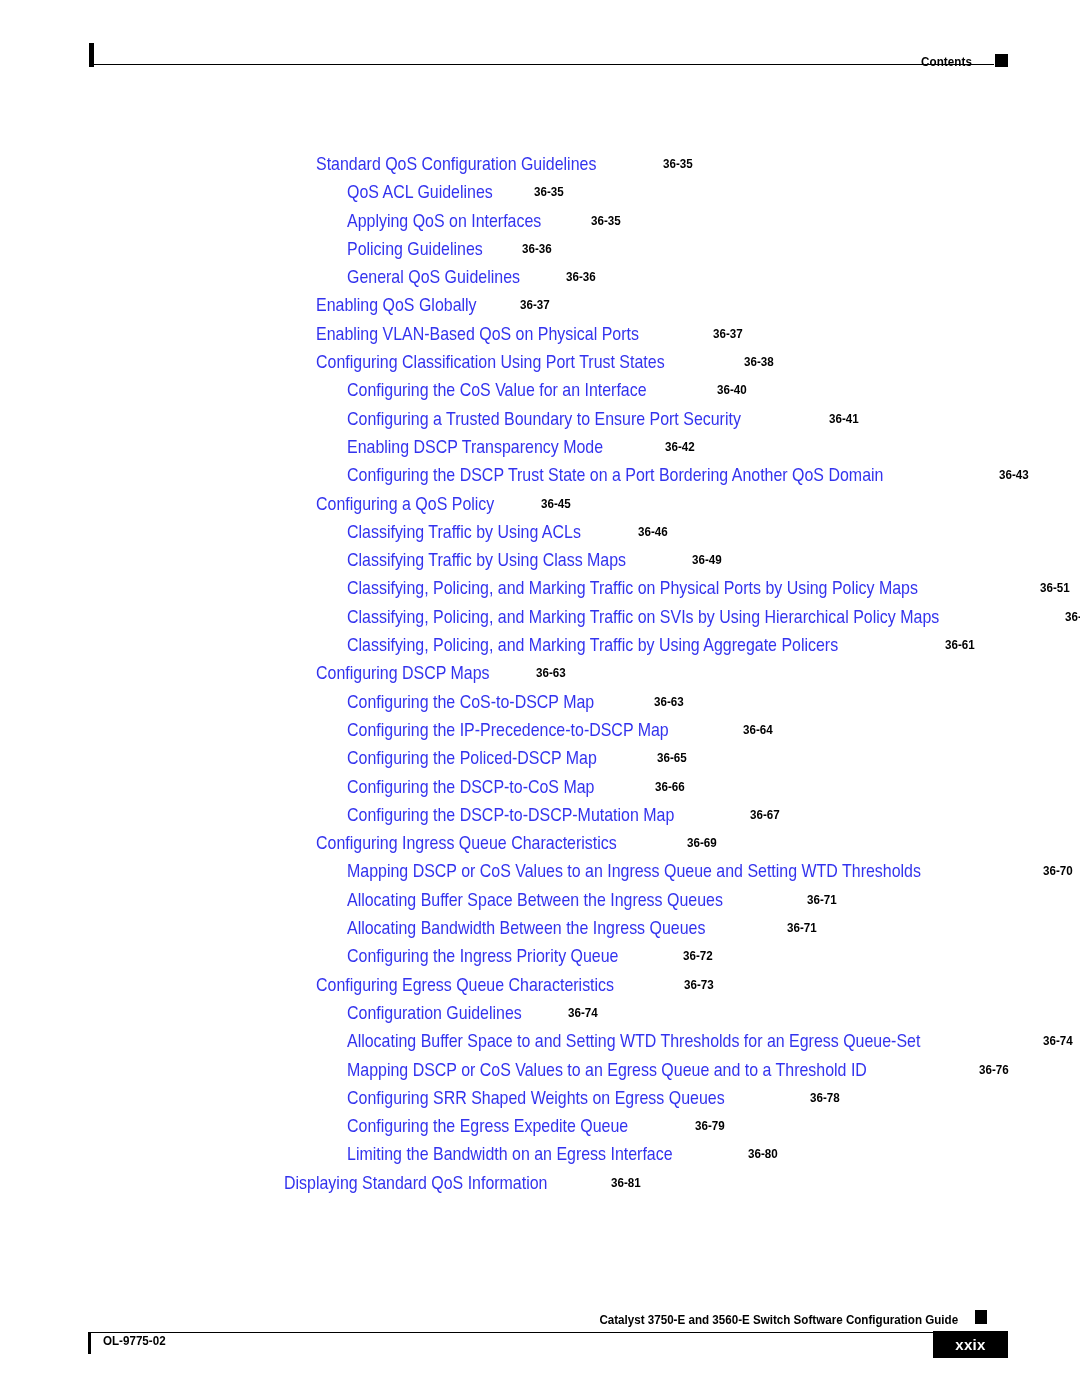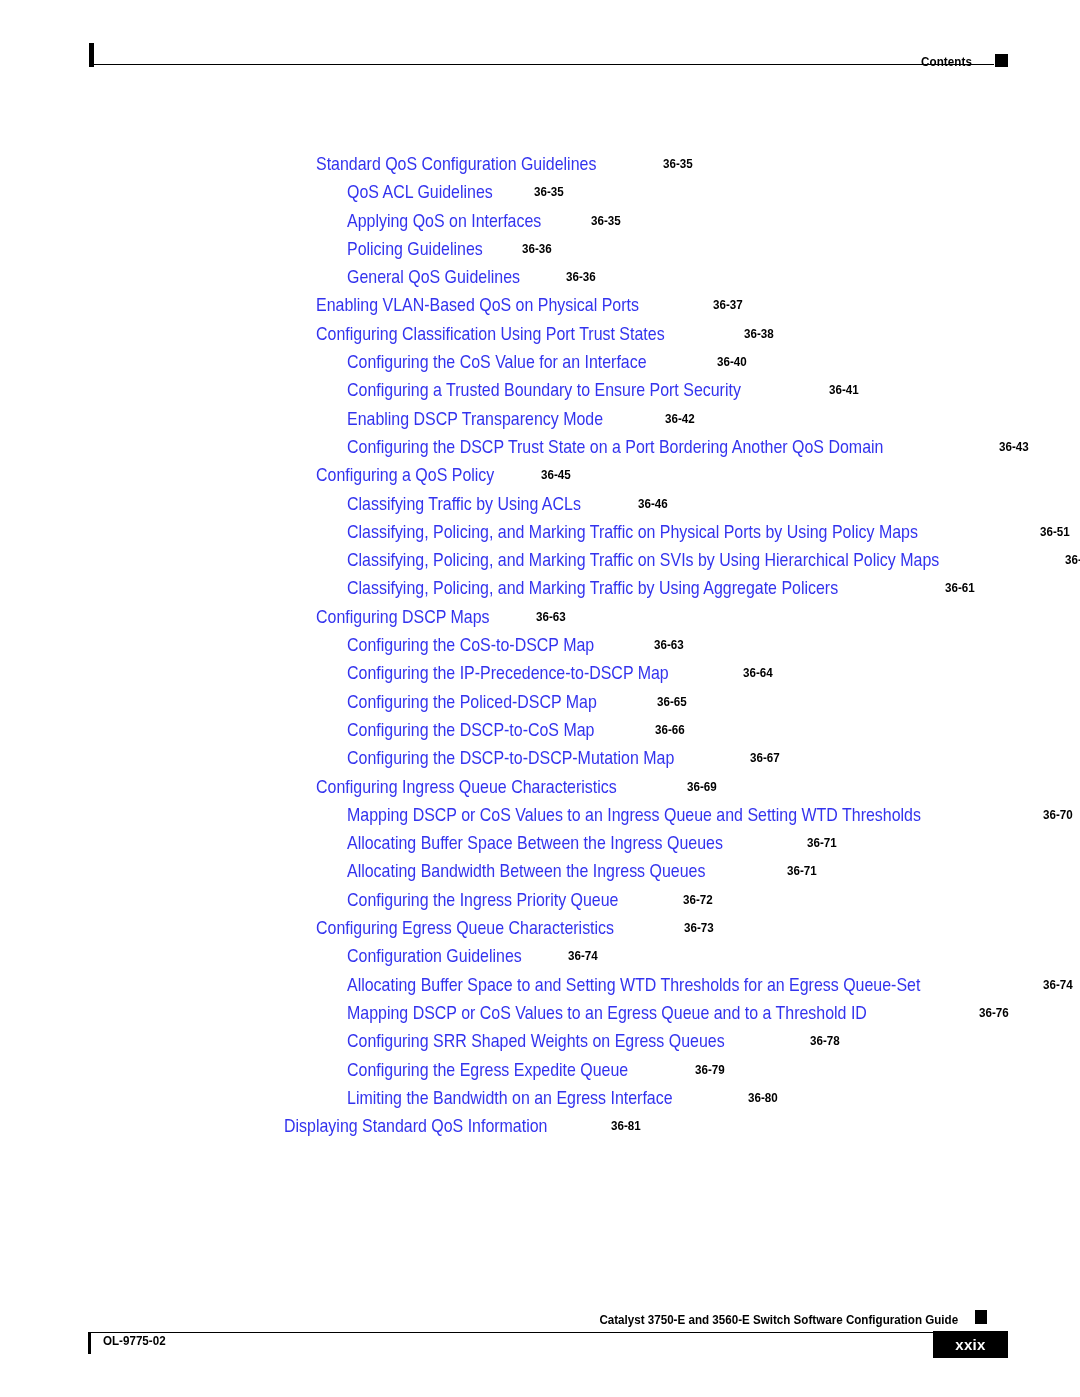--- a/index.html
+++ b/index.html
@@ -183,28 +183,30 @@
   <div class="header-label">Contents</div>
   <div class="header-square"></div>
 </div>
 
 <div class="toc" id="toc-list">
     <div class="toc-entry lvl-1"><span class="entry-title">Standard QoS Configuration Guidelines</span><span style="display: inline-block; width: 13px;"></span><span class="entry-page">36-35</span></div>
     <div class="toc-entry lvl-2"><span class="entry-title">QoS ACL Guidelines</span><span style="display: inline-block; width: 13px;"></span><span class="entry-page">36-35</span></div>
     <div class="toc-entry lvl-2"><span class="entry-title">Applying QoS on Interfaces</span><span style="display: inline-block; width: 13px;"></span><span class="entry-page">36-35</span></div>
     <div class="toc-entry lvl-2"><span class="entry-title">Policing Guidelines</span><span style="display: inline-block; width: 13px;"></span><span class="entry-page">36-36</span></div>
     <div class="toc-entry lvl-2"><span class="entry-title">General QoS Guidelines</span><span style="display: inline-block; width: 13px;"></span><span class="entry-page">36-36</span></div>
+    <div class="toc-entry lvl-1"><span class="entry-title">Enabling QoS Globally</span><span style="display: inline-block; width: 13px;"></span><span class="entry-page">36-37</span></div>
     <div class="toc-entry lvl-1"><span class="entry-title">Enabling VLAN-Based QoS on Physical Ports</span><span style="display: inline-block; width: 13px;"></span><span class="entry-page">36-37</span></div>
     <div class="toc-entry lvl-1"><span class="entry-title">Configuring Classification Using Port Trust States</span><span style="display: inline-block; width: 13px;"></span><span class="entry-page">36-38</span></div>
     <div class="toc-entry lvl-2"><span class="entry-title">Configuring the CoS Value for an Interface</span><span style="display: inline-block; width: 13px;"></span><span class="entry-page">36-40</span></div>
     <div class="toc-entry lvl-2"><span class="entry-title">Configuring a Trusted Boundary to Ensure Port Security</span><span style="display: inline-block; width: 13px;"></span><span class="entry-page">36-41</span></div>
     <div class="toc-entry lvl-2"><span class="entry-title">Enabling DSCP Transparency Mode</span><span style="display: inline-block; width: 13px;"></span><span class="entry-page">36-42</span></div>
     <div class="toc-entry lvl-2"><span class="entry-title">Configuring the DSCP Trust State on a Port Bordering Another QoS Domain</span><span style="display: inline-block; width: 13px;"></span><span class="entry-page">36-43</span></div>
     <div class="toc-entry lvl-1"><span class="entry-title">Configuring a QoS Policy</span><span style="display: inline-block; width: 13px;"></span><span class="entry-page">36-45</span></div>
     <div class="toc-entry lvl-2"><span class="entry-title">Classifying Traffic by Using ACLs</span><span style="display: inline-block; width: 13px;"></span><span class="entry-page">36-46</span></div>
+    <div class="toc-entry lvl-2"><span class="entry-title">Classifying Traffic by Using Class Maps</span><span style="display: inline-block; width: 13px;"></span><span class="entry-page">36-49</span></div>
     <div class="toc-entry lvl-2"><span class="entry-title">Classifying, Policing, and Marking Traffic on Physical Ports by Using Policy Maps</span><span style="display: inline-block; width: 13px;"></span><span class="entry-page">36-51</span></div>
     <div class="toc-entry lvl-2"><span class="entry-title">Classifying, Policing, and Marking Traffic on SVIs by Using Hierarchical Policy Maps</span><span style="display: inline-block; width: 13px;"></span><span class="entry-page">36-55</span></div>
     <div class="toc-entry lvl-2"><span class="entry-title">Classifying, Policing, and Marking Traffic by Using Aggregate Policers</span><span style="display: inline-block; width: 13px;"></span><span class="entry-page">36-61</span></div>
     <div class="toc-entry lvl-1"><span class="entry-title">Configuring DSCP Maps</span><span style="display: inline-block; width: 13px;"></span><span class="entry-page">36-63</span></div>
     <div class="toc-entry lvl-2"><span class="entry-title">Configuring the CoS-to-DSCP Map</span><span style="display: inline-block; width: 13px;"></span><span class="entry-page">36-63</span></div>
     <div class="toc-entry lvl-2"><span class="entry-title">Configuring the IP-Precedence-to-DSCP Map</span><span style="display: inline-block; width: 13px;"></span><span class="entry-page">36-64</span></div>
     <div class="toc-entry lvl-2"><span class="entry-title">Configuring the Policed-DSCP Map</span><span style="display: inline-block; width: 13px;"></span><span class="entry-page">36-65</span></div>
     <div class="toc-entry lvl-2"><span class="entry-title">Configuring the DSCP-to-CoS Map</span><span style="display: inline-block; width: 13px;"></span><span class="entry-page">36-66</span></div>
     <div class="toc-entry lvl-2"><span class="entry-title">Configuring the DSCP-to-DSCP-Mutation Map</span><span style="display: inline-block; width: 13px;"></span><span class="entry-page">36-67</span></div>
     <div class="toc-entry lvl-1"><span class="entry-title">Configuring Ingress Queue Characteristics</span><span style="display: inline-block; width: 13px;"></span><span class="entry-page">36-69</span></div>

